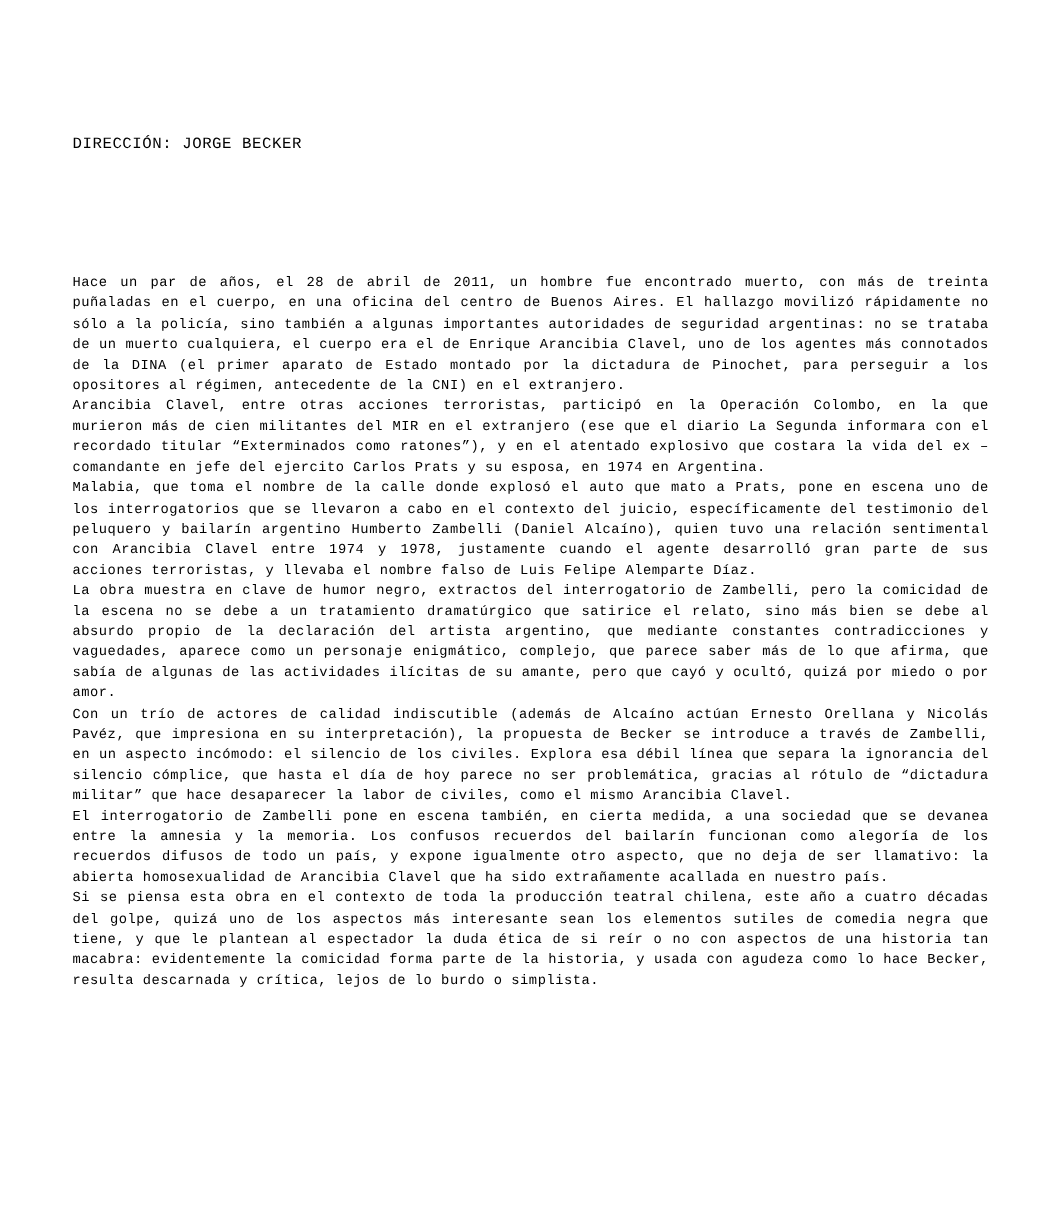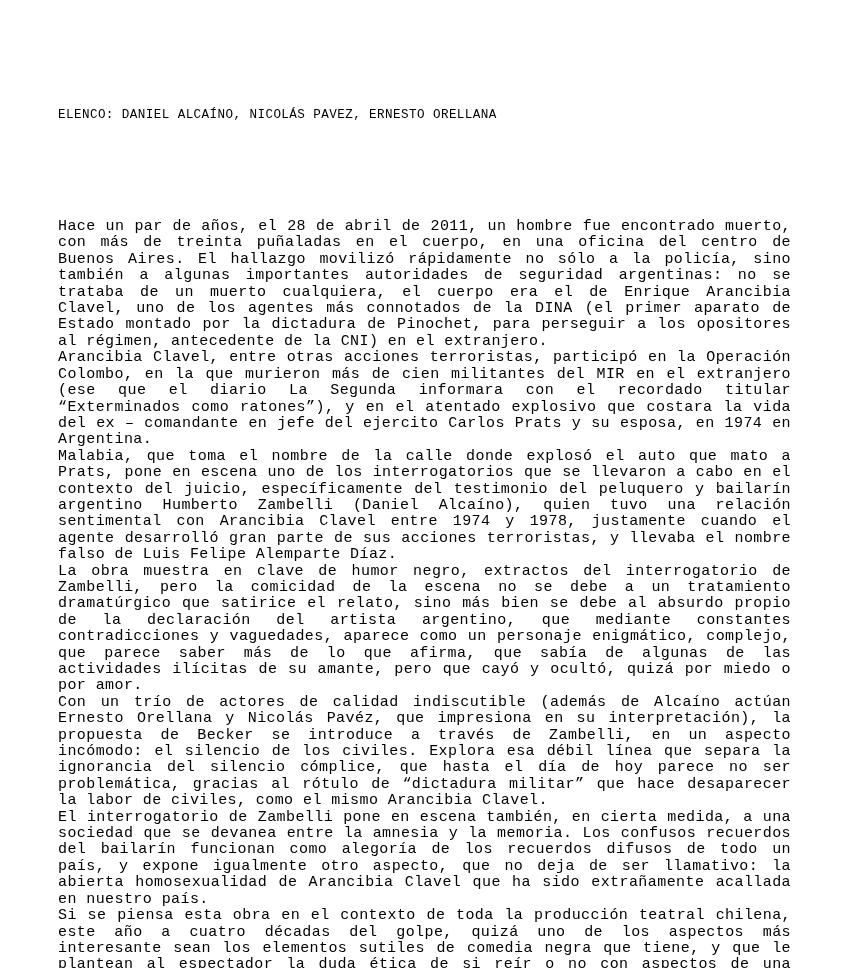--- a/index.html
+++ b/index.html
@@ -37,42 +37,42 @@
   }
   .credit-line {
     display: block;
     white-space: pre;
   }
   .body-copy {
     margin-top: 63px;
   }
   .para {
     margin: 0;
-    font-size: 15px;
+    font-size: 11px;
     line-height: 16.4px;
     letter-spacing: 0.42px;
     text-align: justify;
     text-justify: inter-word;
     word-spacing: 0px;
     hyphens: none;
     -webkit-hyphens: none;
   }
   .para.last-ragged {
     text-align: justify;
     font-family: Liberation Mono, monospace;
   }
 </style>
 </head>
 <body>
 
 <div class="page">
   <div class="content">
 
     <div class="credits">
-      <span class="credit-line">ELENCO: DANIEL ALCAÍNO, NICOLÁS PAVEZ, ERNESTO ORELLANA</span>
+      <span class="credit-line">DIRECCIÓN: JORGE BECKER</span>
     </div>
 
     <div class="body-copy">
       <p class="para">Hace un par de años, el 28 de abril de 2011, un hombre fue encontrado muerto, con más de treinta puñaladas en el cuerpo, en una oficina del centro de Buenos Aires. El hallazgo movilizó rápidamente no sólo a la policía, sino también a algunas importantes autoridades de seguridad argentinas: no se trataba de un muerto cualquiera, el cuerpo era el de Enrique Arancibia Clavel, uno de los agentes más connotados de la DINA (el primer aparato de Estado montado por la dictadura de Pinochet, para perseguir a los opositores al régimen, antecedente de la CNI) en el extranjero.</p>
       <p class="para">Arancibia Clavel, entre otras acciones terroristas, participó en la Operación Colombo, en la que murieron más de cien militantes del MIR en el extranjero (ese que el diario La Segunda informara con el recordado titular “Exterminados como ratones”), y en el atentado explosivo que costara la vida del ex – comandante en jefe del ejercito Carlos Prats y su esposa, en 1974 en Argentina.</p>
       <p class="para">Malabia, que toma el nombre de la calle donde explosó el auto que mato a Prats, pone en escena uno de los interrogatorios que se llevaron a cabo en el contexto del juicio, específicamente del testimonio del peluquero y bailarín argentino Humberto Zambelli (Daniel Alcaíno), quien tuvo una relación sentimental con Arancibia Clavel entre 1974 y 1978, justamente cuando el agente desarrolló gran parte de sus acciones terroristas, y llevaba el nombre falso de Luis Felipe Alemparte Díaz.</p>
       <p class="para">La obra muestra en clave de humor negro, extractos del interrogatorio de Zambelli, pero la comicidad de la escena no se debe a un tratamiento dramatúrgico que satirice el relato, sino más bien se debe al absurdo propio de la declaración del artista argentino, que mediante constantes contradicciones y vaguedades, aparece como un personaje enigmático, complejo, que parece saber más de lo que afirma, que sabía de algunas de las actividades ilícitas de su amante, pero que cayó y ocultó, quizá por miedo o por amor.</p>
       <p class="para">Con un trío de actores de calidad indiscutible (además de Alcaíno actúan Ernesto Orellana y Nicolás Pavéz, que impresiona en su interpretación), la propuesta de Becker se introduce a través de Zambelli, en un aspecto incómodo: el silencio de los civiles. Explora esa débil línea que separa la ignorancia del silencio cómplice, que hasta el día de hoy parece no ser problemática,  gracias al rótulo de “dictadura militar” que hace desaparecer la labor de civiles, como el mismo Arancibia Clavel.</p>
       <p class="para">El interrogatorio de Zambelli pone en escena también, en cierta medida, a una sociedad que se devanea entre la amnesia y la memoria. Los confusos recuerdos del bailarín funcionan como alegoría de los recuerdos difusos de todo un país, y expone igualmente otro aspecto, que no deja de ser llamativo: la abierta homosexualidad de Arancibia Clavel que ha sido extrañamente acallada en nuestro país.</p>
       <p class="para last-ragged">Si se piensa esta obra en el contexto de toda la producción teatral chilena, este año a cuatro décadas del golpe, quizá uno de los aspectos más interesante sean los elementos sutiles de comedia negra que tiene, y que le plantean al espectador la duda ética de si reír o no con aspectos de una historia tan macabra: evidentemente la comicidad forma parte de la historia, y usada con agudeza como lo hace Becker, resulta descarnada y crítica, lejos de lo burdo o simplista.</p>

